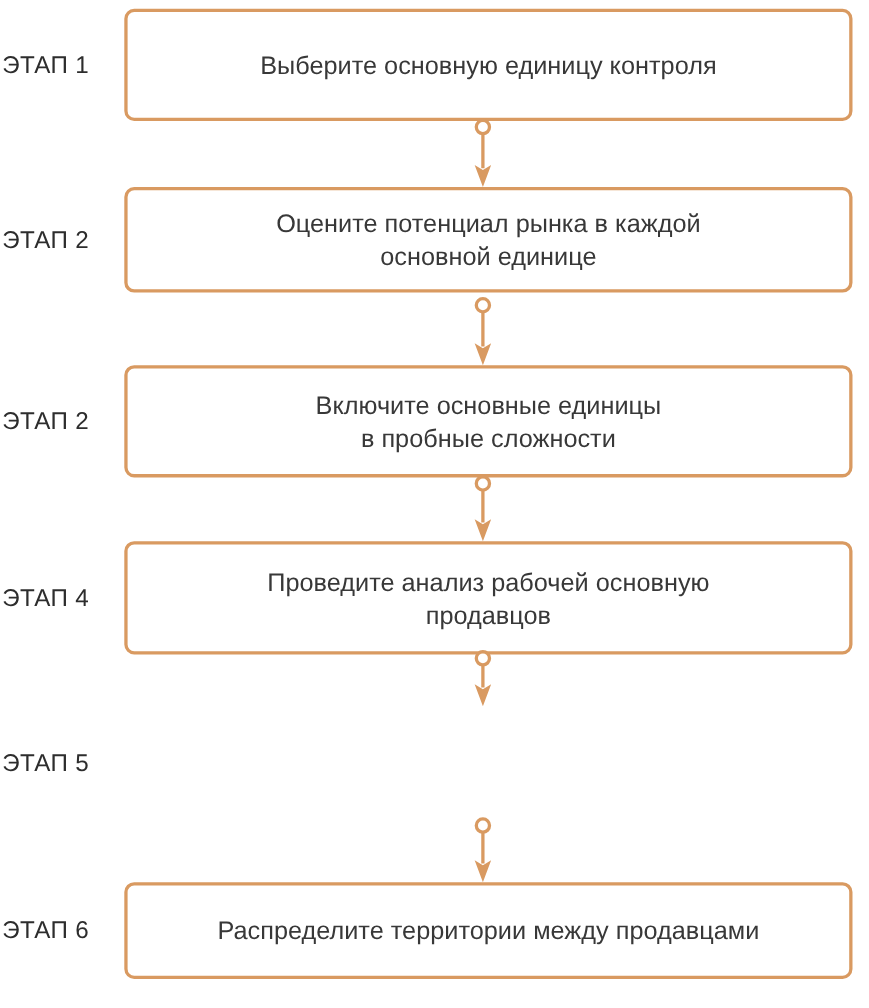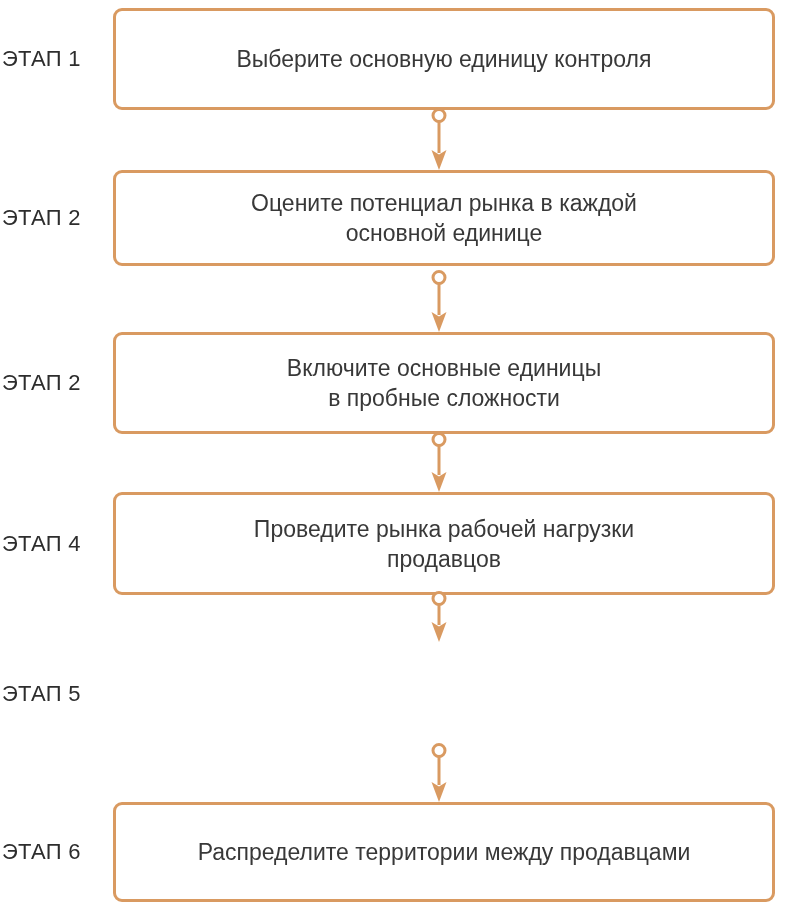--- a/index.html
+++ b/index.html
@@ -57,21 +57,21 @@
     left: 427px;
     width: 24px;
     z-index: 2;
   }
   
   #s1 { top:   8px; height: 102px; padding-left: 16px; }
   #s2 { top: 170px; height: 96px; }
   #s3 { top: 332px; height: 102px; }
   #s4 { top: 492px; height: 103px; }
   #s5 { top: 642px; height: 103px; }
-  #s6 { top: 802px; height: 100px; }
+  #s6 { top: 802px; height: 88px; }
   #c1 { top: 107px; height: 63px; }
   #c2 { top: 269px; height: 63px; }
   #c3 { top: 431px; height: 61px; }
   #c4 { top: 590px; height: 52px; }
   #c5 { top: 742px; height: 60px; }
 </style>
 </head>
 <body>
 
 <div class="canvas">
@@ -113,21 +113,21 @@
 
   <svg class="connector" id="c3" width="24" height="61" viewBox="0 0 24 61" xmlns="http://www.w3.org/2000/svg">
     <line x1="12" y1="14.5" x2="12" y2="44" stroke="#D99A61" stroke-width="3"></line>
     <circle cx="12" cy="8.5" r="6" fill="#ffffff" stroke="#D99A61" stroke-width="3"></circle>
     <polygon points="12,61 4.5,41 12,45.5 19.5,41" fill="#D99A61"></polygon>
   </svg>
 
   <div class="stage" id="s4">
     <div class="stage-label">ЭТАП 4</div>
     <div class="stage-box">
-      <div class="stage-text">Проведите рынка рабочей нагрузки
+      <div class="stage-text">Проведите анализ рабочей основную
 продавцов</div>
     </div>
   </div>
 
   <svg class="connector" id="c4" width="24" height="52" viewBox="0 0 24 52" xmlns="http://www.w3.org/2000/svg">
     <line x1="12" y1="14.5" x2="12" y2="35" stroke="#D99A61" stroke-width="3"></line>
     <circle cx="12" cy="8.5" r="6" fill="#ffffff" stroke="#D99A61" stroke-width="3"></circle>
     <polygon points="12,52 4.5,32 12,36.5 19.5,32" fill="#D99A61"></polygon>
   </svg>
 

